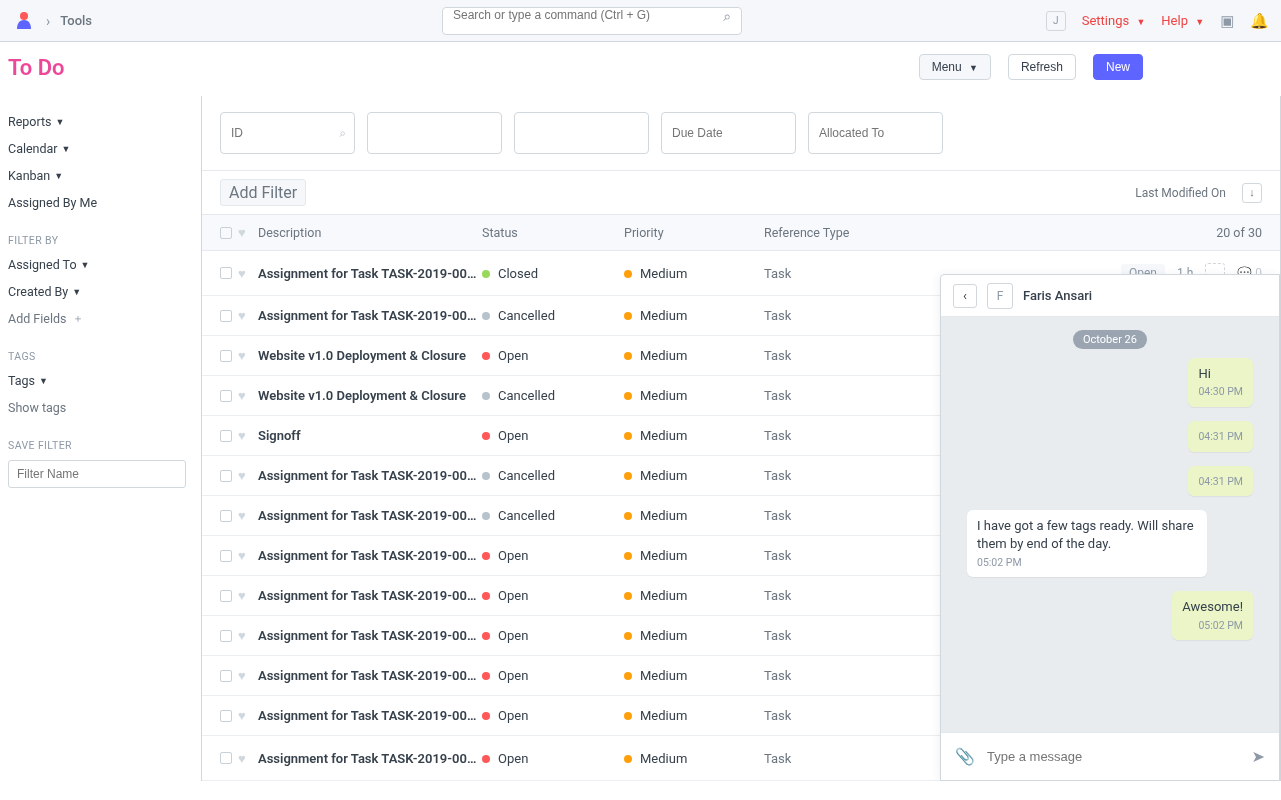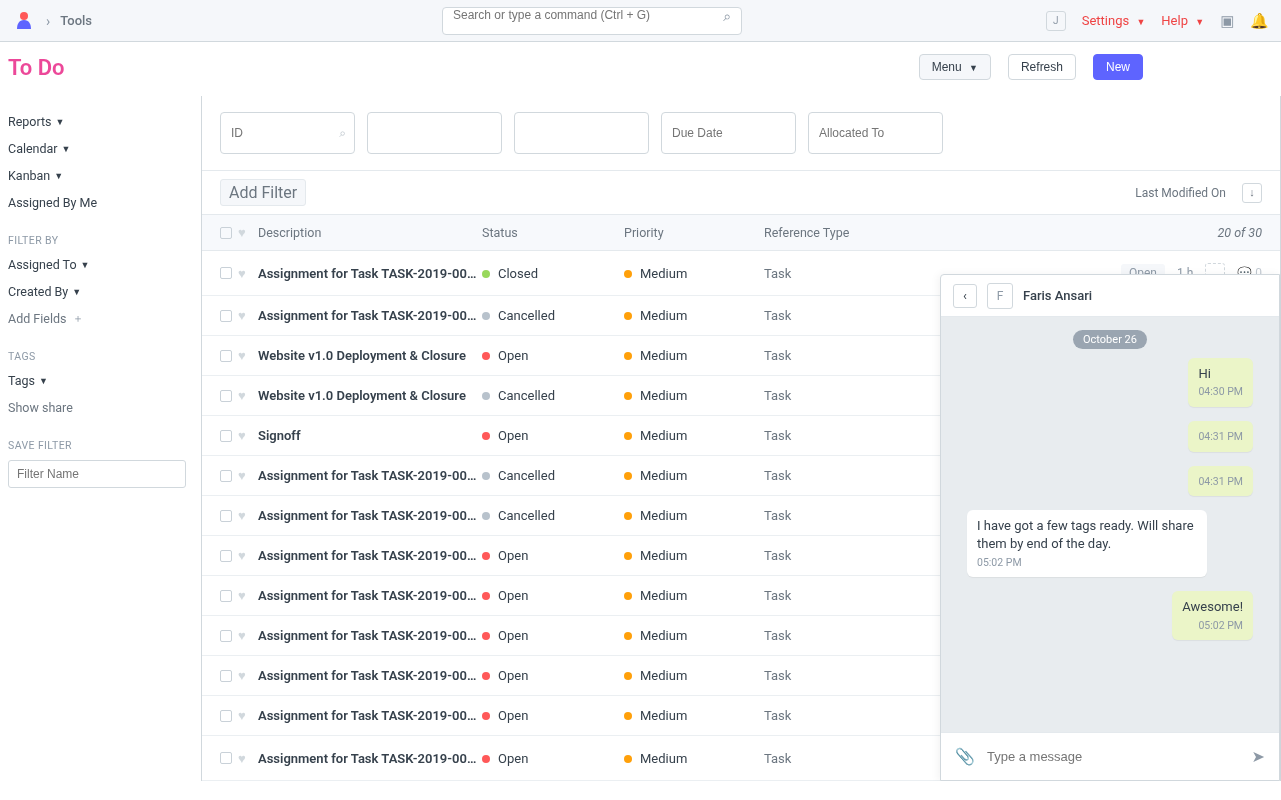--- a/index.html
+++ b/index.html
@@ -40,21 +40,21 @@
 .sort-area { margin-left: auto; display: flex; align-items: center; gap: 16px; color: #6c7680; }
 .sort-dir { width: 20px; height: 20px; border: 1px solid #d1d8dd; border-radius: 3px; display: flex; align-items: center; justify-content: center; font-size: 11px; }
 .list-header { display: flex; align-items: center; padding: 10px 18px; background: #f7f9fc; border-bottom: 1px solid #e4e9ed; color: #6c7680; font-size: 12.5px; }
 .col-chk { width: 38px; display: flex; align-items: center; gap: 6px; }
 .chk { width: 12px; height: 12px; border: 1px solid #c9d1d8; border-radius: 2px; display: inline-block; }
 .heart { color: #d1d8dd; font-size: 13px; }
 .col-desc { width: 224px; }
 .col-status { width: 142px; }
 .col-prio { width: 140px; }
 .col-ref { width: 200px; }
-.col-count { margin-left: auto; text-align: left; font-style: italic; }
+.col-count { margin-left: auto; text-align: left; }
 .list-row { display: flex; align-items: center; padding: 12px 18px; border-bottom: 1px solid #ebeff2; font-size: 13px; }
 .list-row .title { font-weight: 600; white-space: nowrap; overflow: hidden; text-overflow: ellipsis; }
 .dot { width: 8px; height: 8px; border-radius: 50%; display: inline-block; margin-right: 8px; }
 .dot.closed { background: #98d85b; }
 .dot.cancelled { background: #b8c2cc; }
 .dot.open { background: #ff5858; }
 .dot.medium { background: #ffa00a; }
 .ref-val { color: #6c7680; }
 .row-meta { margin-left: auto; display: flex; align-items: center; gap: 12px; color: #8d99a6; font-size: 12px; }
 .badge-open { background: #f5f7fa; padding: 2px 8px; border-radius: 3px; font-size: 12px; }
@@ -146,21 +146,21 @@
           <span class="add-icon">＋</span>
         </div>
       </div>
     <div class="subhead">TAGS</div>
     <div id="sb-tags">
         <div class="sidebar-item">
           <span>Tags</span>
           <span class="caret-sm">▼</span>
         </div>
         <div class="sidebar-item sidebar-link">
-          <span>Show share</span>
+          <span>Show tags</span>
         </div>
       </div>
     <div class="subhead">SAVE FILTER</div>
     <input class="filter-name-input" placeholder="Filter Name" style="">
   </div>
 
   <div class="main">
     <div class="filters-row">
       <div class="filter-input id">
           <input placeholder="ID" style="">

